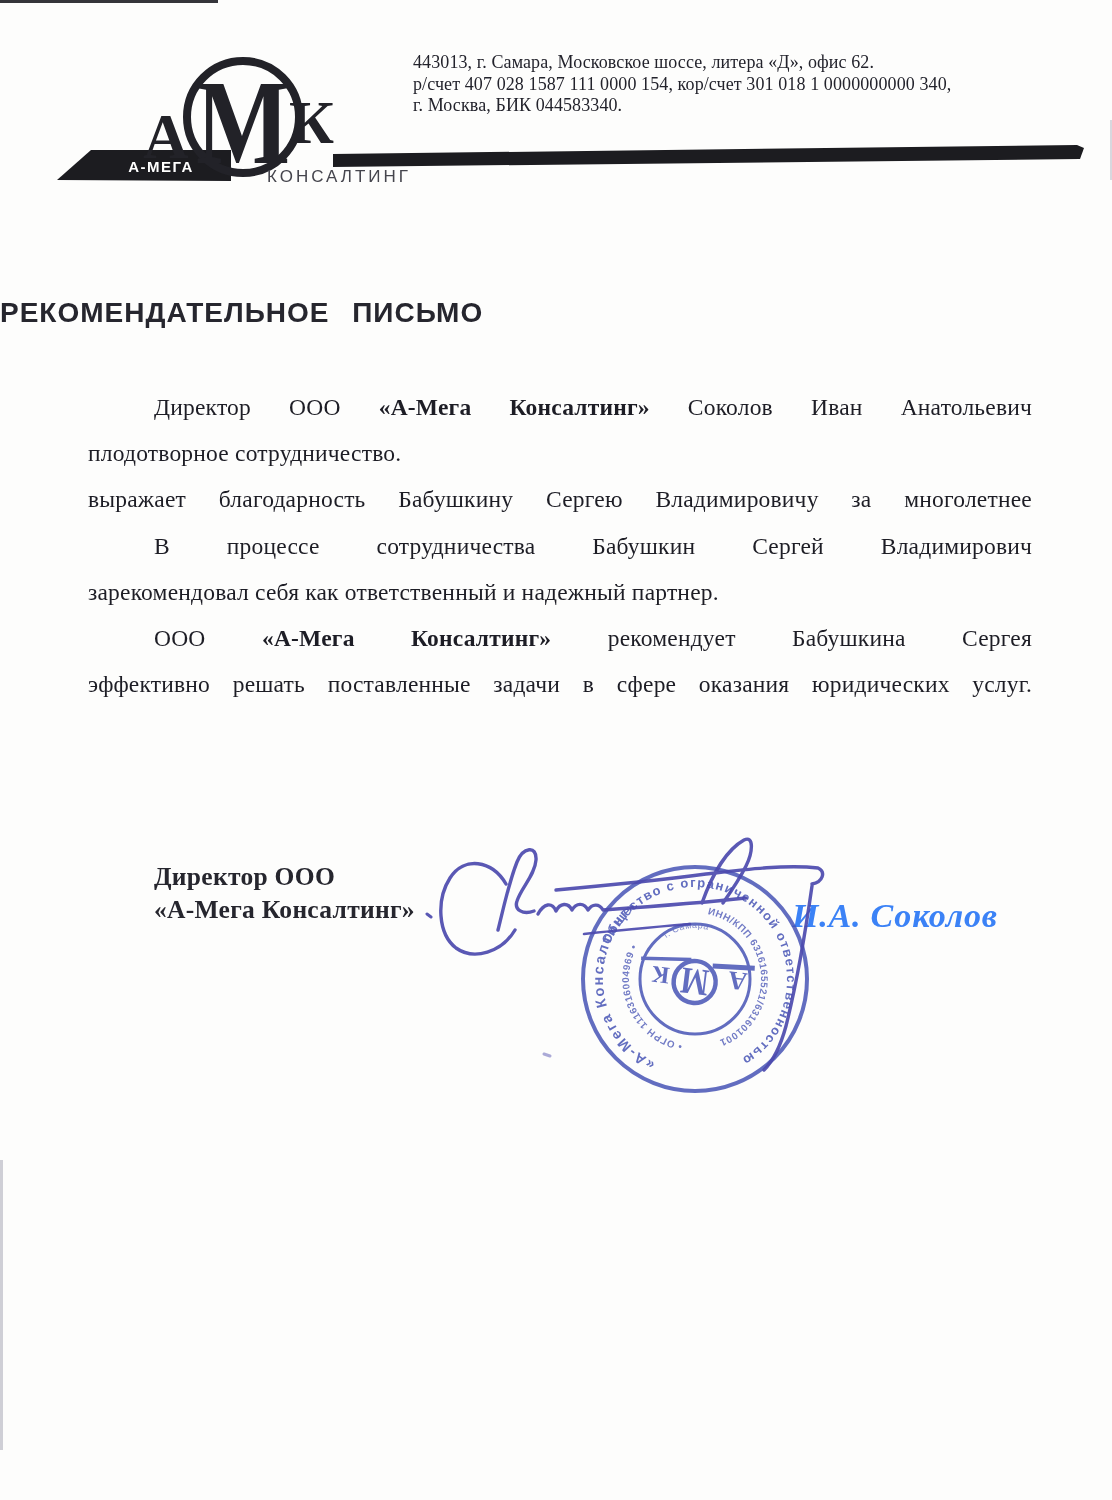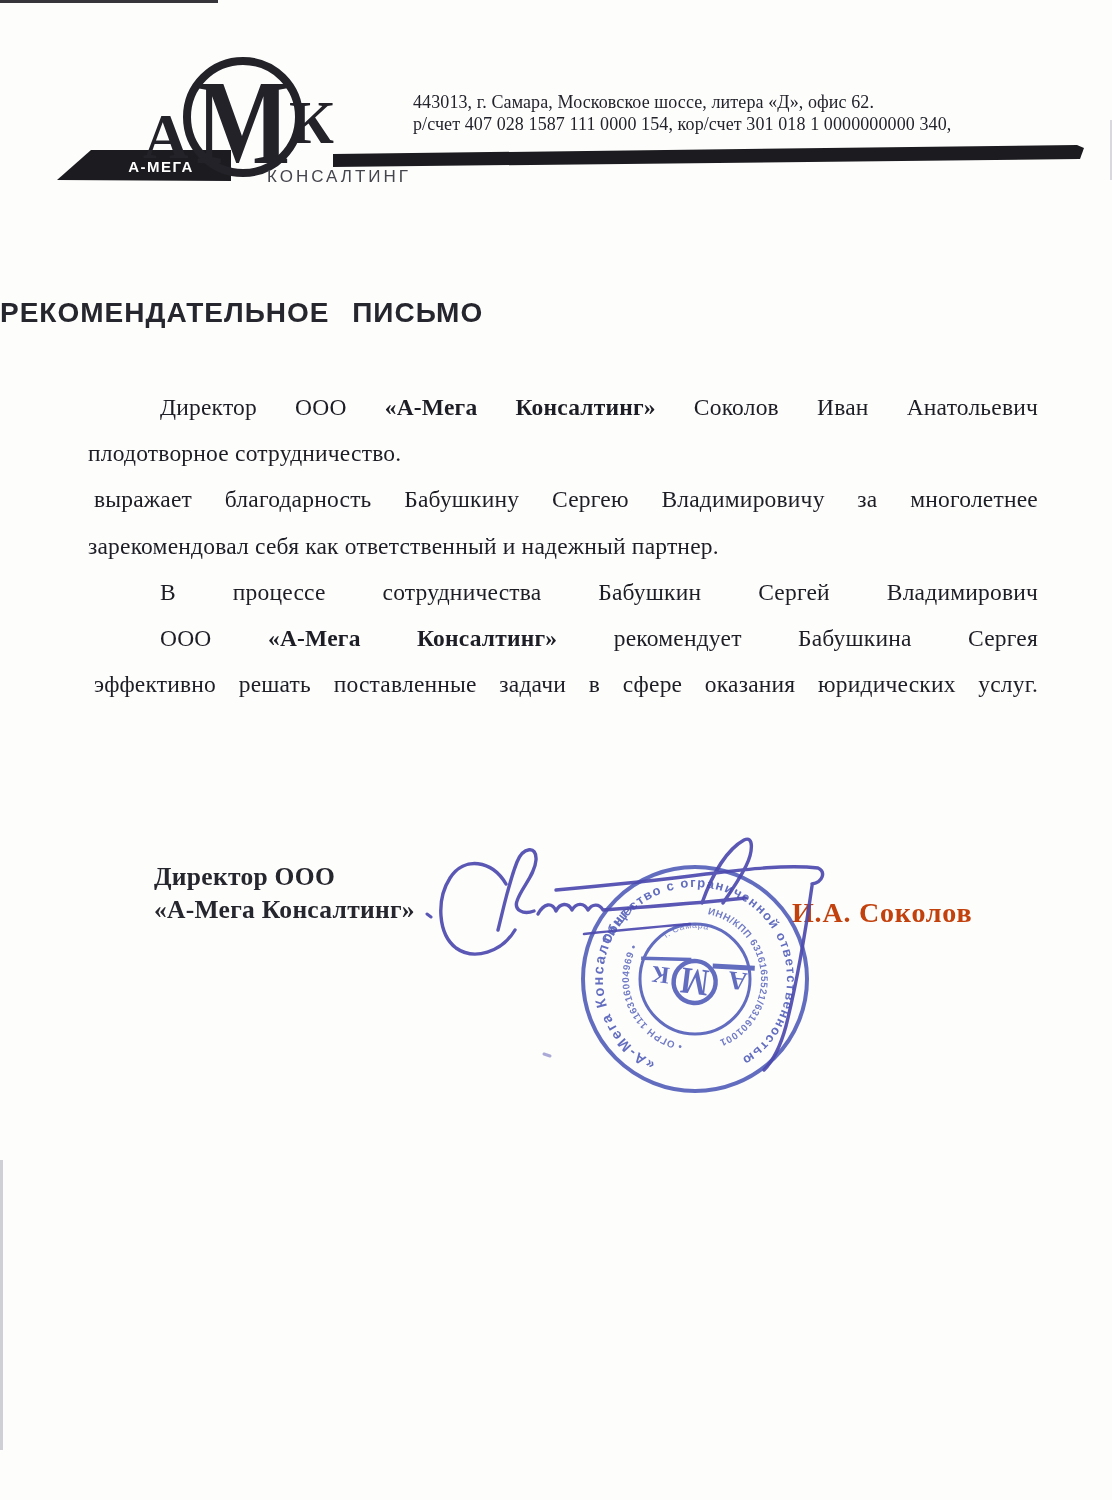--- a/index.html
+++ b/index.html
@@ -15,53 +15,52 @@
   .scan-top{position:absolute;left:0;top:0;width:218px;height:3px;background:#35353a;}
   .scan-left{position:absolute;left:0;top:1160px;width:3px;height:290px;background:#cfcfd6;}
   .scan-right{position:absolute;right:0;top:120px;width:2px;height:60px;background:#d8d8de;}
 
   
   .logo-svg{position:absolute;left:55px;top:40px;}
   .lh-details{
     position:absolute;left:413px;top:52px;width:680px;
     font-size:18px;line-height:21.5px;color:#23232c;
     letter-spacing:0.1px;
-    margin-top:40px;
   }
   .lh-details div{white-space:nowrap;}
 
   
   .doc-title{
     position:absolute;left:0;top:297px;width:1080px;
     text-align:left;
     font-family:"Liberation Sans","DejaVu Sans",sans-serif;
     font-weight:700;font-size:28px;color:#26262e;
     letter-spacing:1px;word-spacing:14px;
   }
 
   
   .body-text{position:absolute;left:88px;top:384px;width:944px;}
   .bl{
     height:46.2px;line-height:46.2px;
     font-size:23.5px;letter-spacing:0.2px;color:#1d1d25;
     white-space:nowrap;box-sizing:border-box;width:100%;
   }
-  .bl.j{text-align:justify;text-align-last:justify;margin-left:6px;}
+  .bl.j{text-align:justify;text-align-last:justify;}
   .bl.ind{padding-left:66px;}
   .bseg{font-weight:700;}
 
   
   .sig-role{
     position:absolute;left:154px;top:860px;
     font-weight:700;font-size:25.5px;line-height:33px;color:#26262e;
     letter-spacing:0.3px;
   }
   .sig-name{
     position:absolute;left:792px;top:897px;
-    font-weight:700;font-size:28px;color:#c2410c;letter-spacing:0.8px;
+    font-weight:700;font-size:34px;color:#3b82f6;letter-spacing:0.8px;font-style:italic;
   }
 
   .stamp-svg{position:absolute;left:570px;top:854px;filter:blur(0.35px);}
   .sig-ink-svg{position:absolute;left:0;top:0;pointer-events:none;filter:blur(0.25px);}
 </style>
 </head>
 <body>
 
 <div class="page">
 
@@ -78,30 +77,31 @@
     <circle cx="188" cy="77" r="56" fill="none" stroke="#222228" stroke-width="8"></circle>
     <text x="188" y="123" text-anchor="middle" textLength="94" lengthAdjust="spacingAndGlyphs" font-family="Liberation Serif, DejaVu Serif, serif" font-weight="700" font-size="120" fill="#222228">М</text>
     <text x="234" y="103" font-family="Liberation Serif, DejaVu Serif, serif" font-weight="700" font-size="62" fill="#222228">К</text>
     <text x="106" y="132" text-anchor="middle" font-family="Liberation Sans, DejaVu Sans, sans-serif" font-weight="700" font-size="15" letter-spacing="1.5" fill="#ffffff">А-МЕГА</text>
     <text x="212" y="142" font-family="Liberation Sans, DejaVu Sans, sans-serif" font-size="17" letter-spacing="3" fill="#45454d">КОНСАЛТИНГ</text>
   </svg>
 
   <div class="lh-details">
     <div>443013, г. Самара, Московское шоссе, литера «Д», офис 62.</div>
     <div>р/счет 407 028 1587 111 0000 154, кор/счет 301 018 1 0000000000 340,</div>
+    <div>г. Москва, БИК 044583340.</div>
   </div>
 
   <div class="doc-title">РЕКОМЕНДАТЕЛЬНОЕ  ПИСЬМО</div>
 
   <div class="body-text">
     <div class="bl j ind"><span>Директор  ООО</span> <b class="bseg">«А-Мега  Консалтинг»</b> <span>Соколов  Иван  Анатольевич</span></div>
     <div class="bl"><span>плодотворное сотрудничество.</span></div>
     <div class="bl j"><span>выражает благодарность Бабушкину Сергею Владимировичу за многолетнее</span></div>
+    <div class="bl j ind"><span>В  процессе  сотрудничества  Бабушкин  Сергей  Владимирович</span></div>
     <div class="bl"><span>зарекомендовал себя как ответственный и надежный партнер.</span></div>
-    <div class="bl j ind"><span>В  процессе  сотрудничества  Бабушкин  Сергей  Владимирович</span></div>
     <div class="bl j ind"><span>ООО</span> <b class="bseg">«А-Мега  Консалтинг»</b> <span>рекомендует  Бабушкина  Сергея</span></div>
     <div class="bl j"><span>эффективно  решать поставленные задачи в  сфере оказания юридических услуг.</span></div>
   </div>
 
   <div class="sig-role">
     <div>Директор ООО</div>
     <div>«А-Мега Консалтинг»</div>
   </div>
 
   <div class="sig-name">И.А. Соколов</div>

